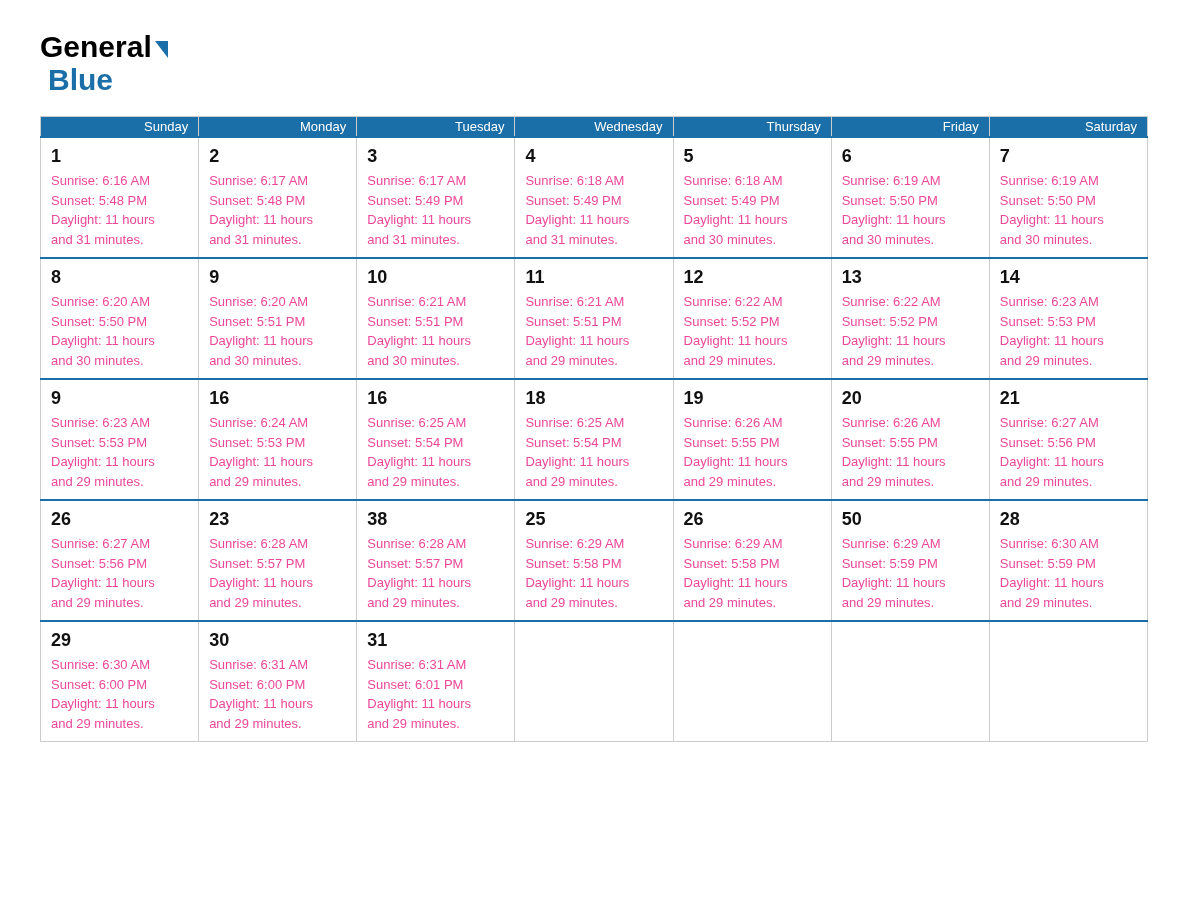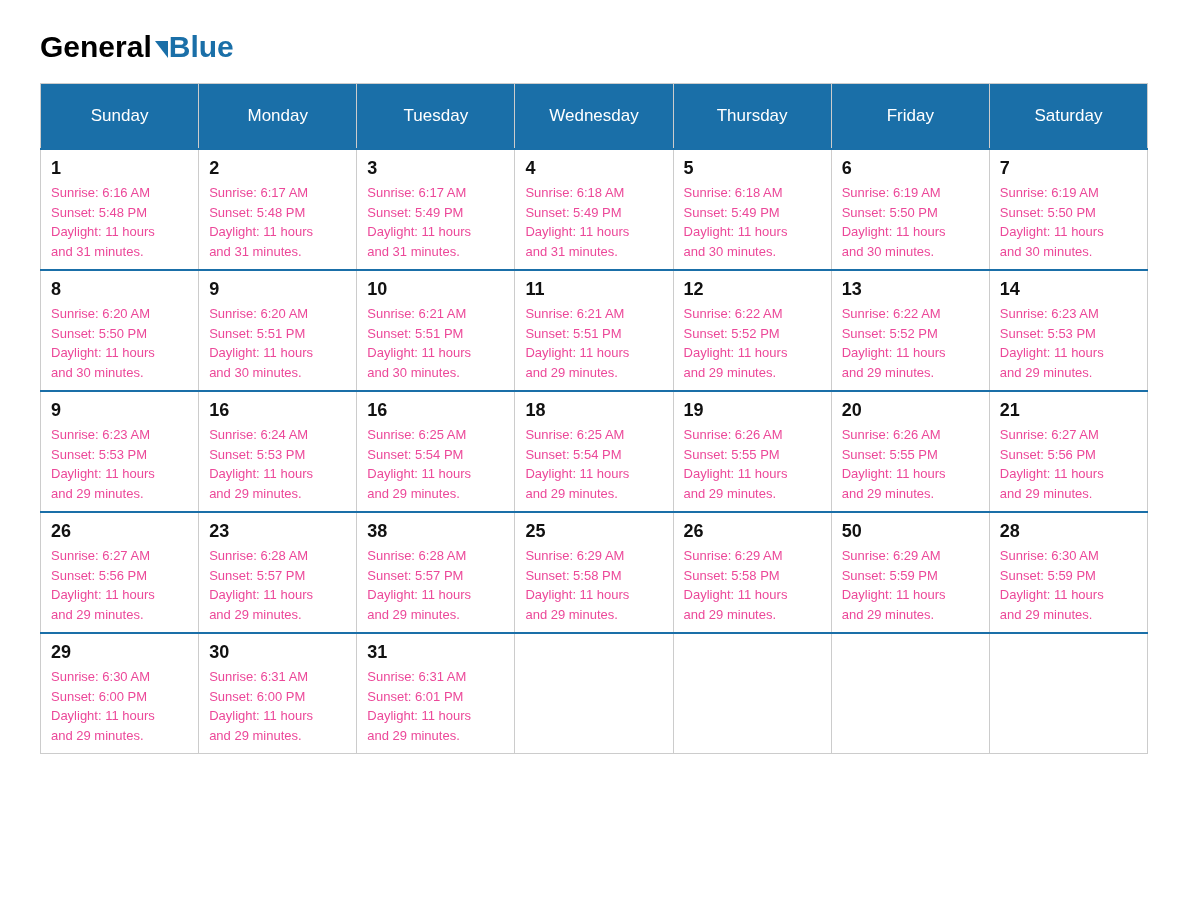--- a/index.html
+++ b/index.html
@@ -35,23 +35,23 @@
       color: #333;
       margin-top: 4px;
     }
     .calendar {
       width: 100%;
       border-collapse: collapse;
     }
     .calendar th {
       background: #1a6fa8;
       color: #fff;
-      padding: 22px 10px;
-      text-align: center;
-      font-size: 17px;
+      padding: 2px 10px;
+      text-align: right;
+      font-size: 13px;
       font-weight: normal;
       border: 1px solid #ccc;
     }
     .calendar td {
       border: 1px solid #ccc;
       vertical-align: top;
       padding: 8px 10px;
       width: 14.28%;
       min-height: 100px;
     }
@@ -70,26 +70,26 @@
       background: #fff;
     }
     
     .row-top td { border-top: 2px solid #1a6fa8; }
   </style>
 </head>
 <body>
 
 <div class="header">
   <div class="logo">
-  <div style="display:flex;line-height:1.1;">
+  <div style="display:flex;flex-direction:column;line-height:1.1;">
     <div style="display:flex;align-items:center;">
       <span style="font-size:30px;font-weight:bold;color:#000;">General</span>
       <span style="display:inline-block;width:0;height:0;border-left:13px solid transparent;border-right:0px solid transparent;border-top:17px solid #1a6fa8;margin-left:3px;margin-right:1px;margin-top:6px;"></span>
     </div>
-    <div style="margin-left:0;">
+    <div style="margin-left:8px;">
       <span style="font-size:30px;font-weight:bold;color:#1a6fa8;">Blue</span>
     </div>
   </div>
 </div>
   <div class="title-section">
     <div class="month-year"></div>
     <div class="location"></div>
   </div>
 </div>
 

